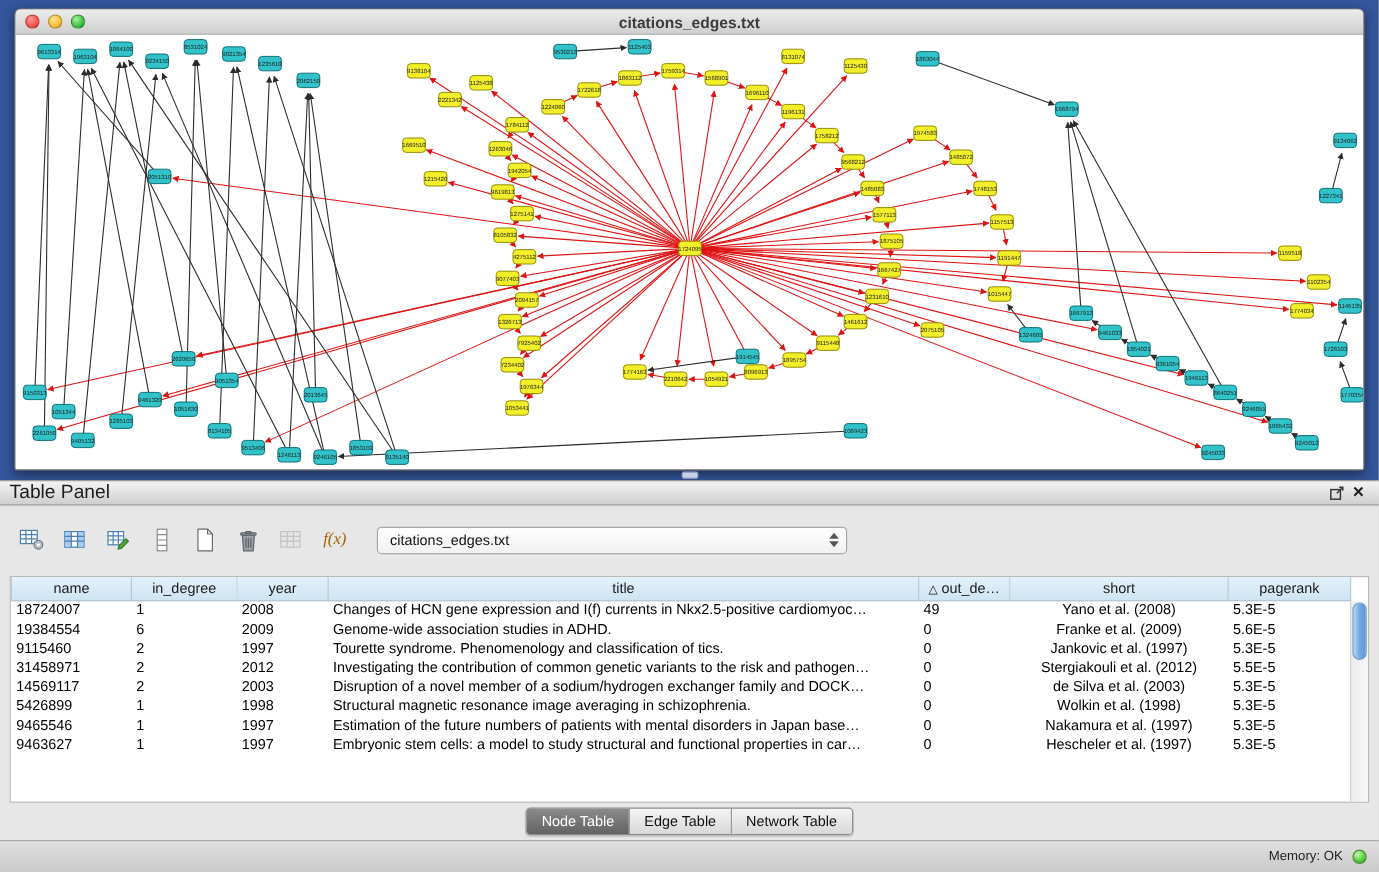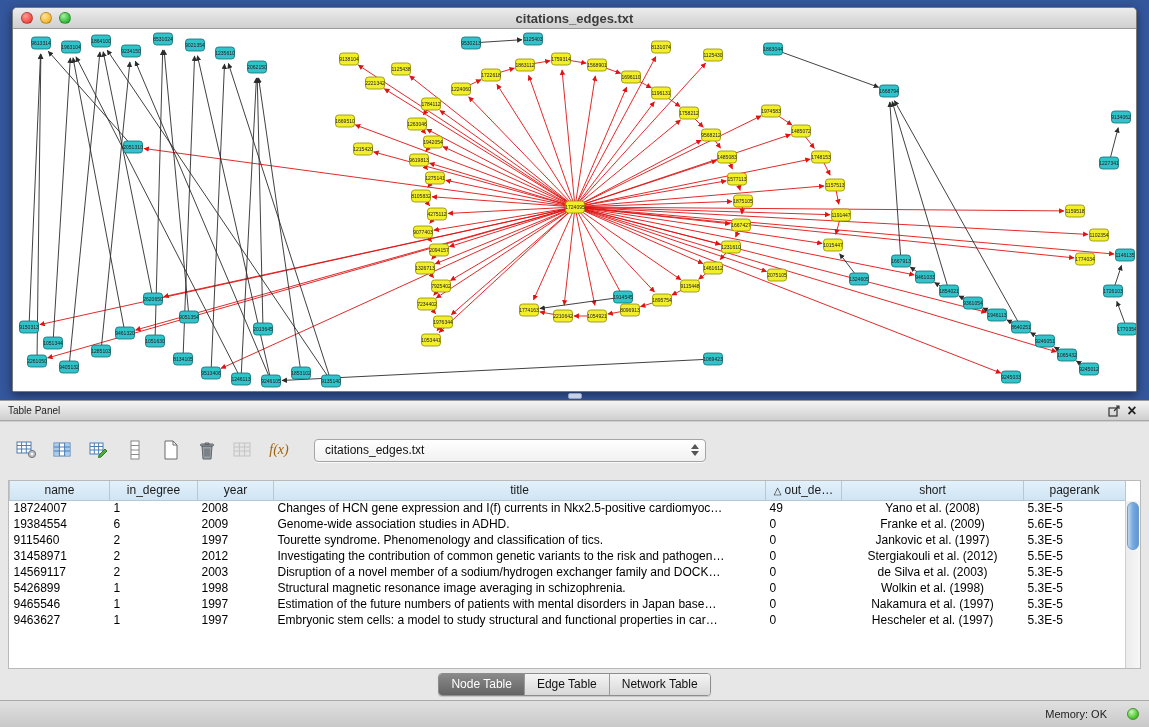--- a/index.html
+++ b/index.html
@@ -22,21 +22,21 @@
   .canvas { flex:1; background:#ffffff; position:relative; }
   .canvas svg { position:absolute; inset:0; width:100%; height:100%; }
 
   .divider-grip { position:absolute; left:50%; bottom:1px; transform:translateX(-50%);
     width:14px; height:6px; background:#c7d2e8; border:1px solid #8fa0c4; border-radius:2px; }
 
   
   .panel-header { position:absolute; top:400px; left:0; width:1149px; height:21px;
     background:linear-gradient(#f4f4f4,#cfcfcf); border-top:1px solid #9a9a9a; border-bottom:1px solid #a8a8a8;
     display:flex; align-items:center; padding:0 8px; }
-  .panel-title { font-size:10px; color:#1d1d1d; }
+  .panel-title { font-size:16px; color:#1d1d1d; }
   .panel-header .spacer { flex:1; }
   .ph-icon { width:18px; height:16px; display:flex; align-items:center; justify-content:center; cursor:pointer; }
   .close-x { font-size:16px; font-weight:700; color:#222; line-height:14px; }
 
   
   .panel-body { position:absolute; top:422px; left:0; width:1149px; height:278px; background:#e7e7e7; }
 
   .toolbar { height:56px; display:flex; align-items:center; padding:0 0 0 14px; gap:10px; }
   .tb-icon { width:26px; height:26px; display:flex; align-items:center; justify-content:center; cursor:pointer; }
   .tb-icon.disabled { opacity:.45; cursor:default; }
@@ -71,21 +71,21 @@
   .tabs-row { height:30px; display:flex; align-items:center; justify-content:center; }
   .tab-group { display:inline-flex; border:1px solid #8d8d8d; border-radius:4px; overflow:hidden;
     box-shadow:0 1px 1px rgba(0,0,0,.15); }
   .tab { padding:3px 12px 4px; font-size:12px; color:#111; background:linear-gradient(#f4f4f4,#d8d8d8);
     border-left:1px solid #9a9a9a; cursor:pointer; }
   .tab:first-child { border-left:none; }
   .tab.active { background:linear-gradient(#8a8a8a,#636363); color:#fff; }
 
   
   .statusbar { position:absolute; top:700px; left:0; width:1149px; height:27px; background:linear-gradient(#e0e0e0,#c9c9c9);
-    border-top:1px solid #a9a9a9; display:flex; align-items:center; justify-content:flex-end; padding:0 10px; gap:20px; }
+    border-top:1px solid #a9a9a9; display:flex; align-items:center; justify-content:flex-end; padding:0 10px; gap:8px; }
   .mem-label { font-size:11px; color:#222; }
   .led { width:12px; height:12px; border-radius:50%;
     background:radial-gradient(circle at 35% 30%, #c9f7b9, #5ad03c 55%, #2e9b1a); border:1px solid #4e8b3a; }
 </style>
 </head>
 <body>
 
 <div class="desktop">
   <div class="net-window">
     <div class="titlebar">

